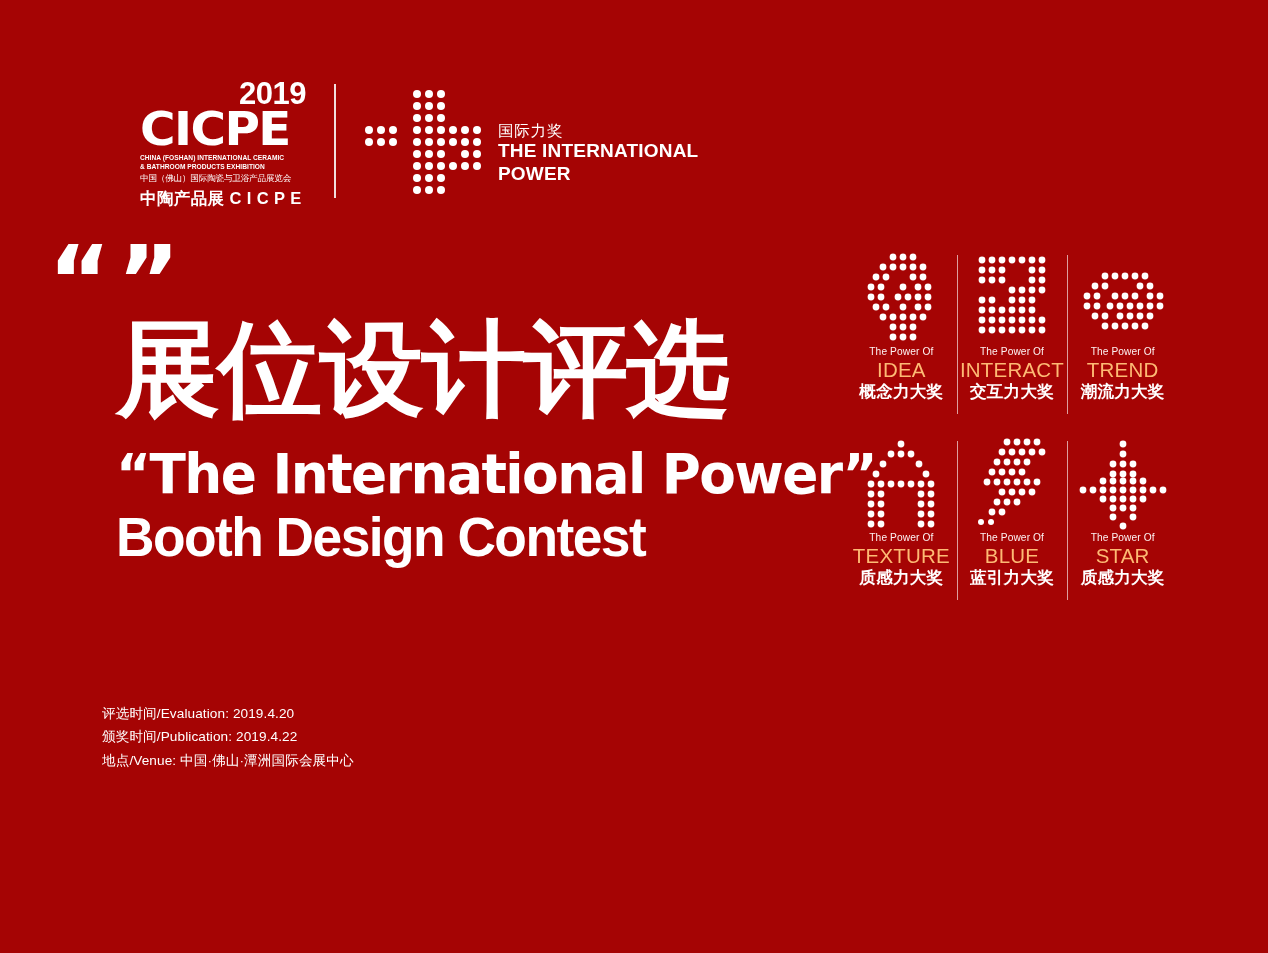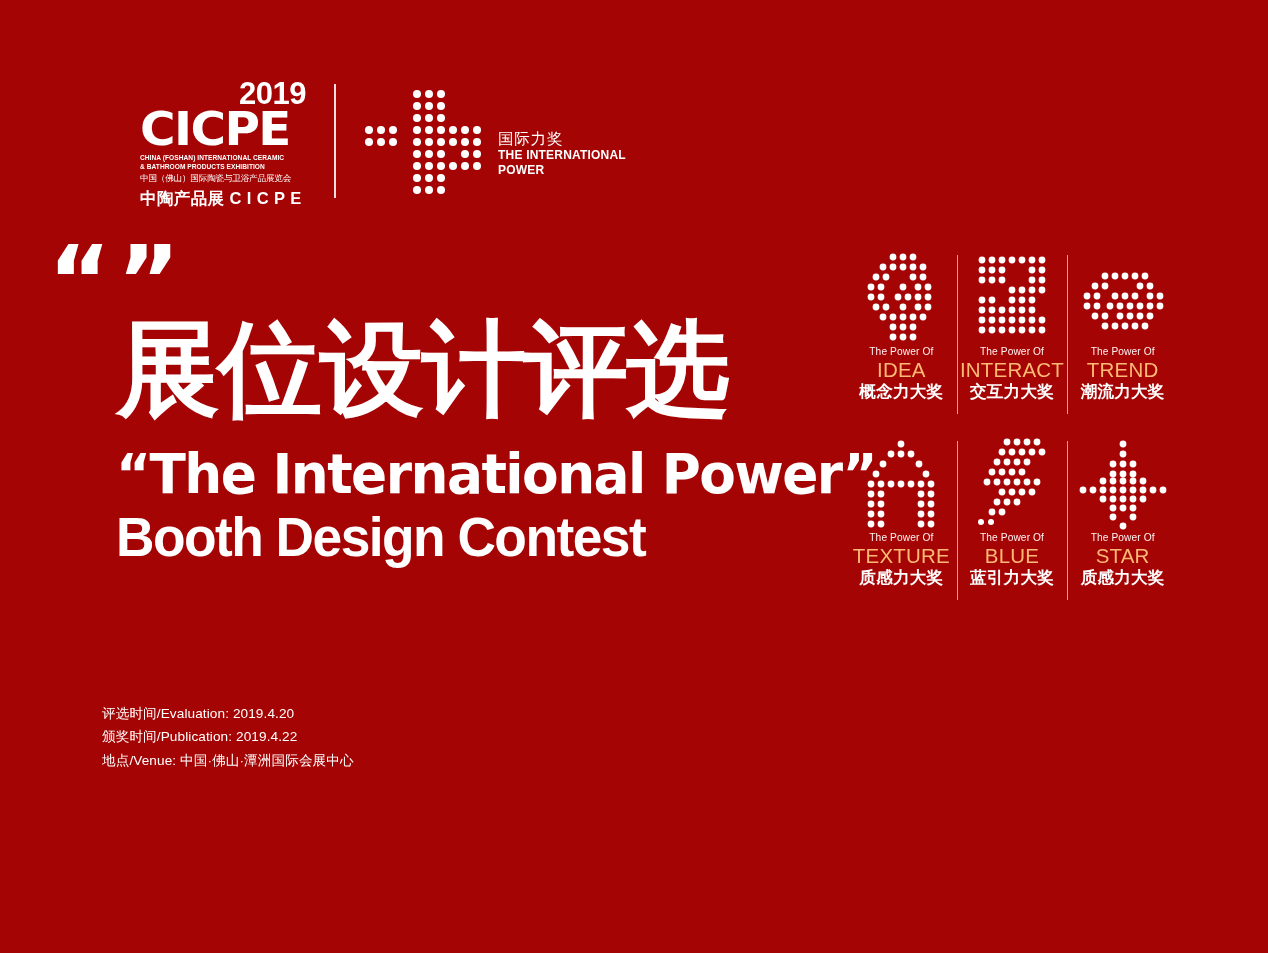--- a/index.html
+++ b/index.html
@@ -92,21 +92,21 @@
   #tip-text {
     margin-left: 16px;
     margin-top: 18px;
   }
   .tip-cn {
     font-size: 15.5px;
     letter-spacing: 0.8px;
     line-height: 1.1;
   }
   .tip-en {
-    font-size: 12px;
+    font-size: 19px;
     font-weight: bold;
     line-height: 1.08;
     letter-spacing: 0.2px;
     margin-top: 2px;
   }
 
   
   #headline {
     position: absolute;
     left: 48px;

